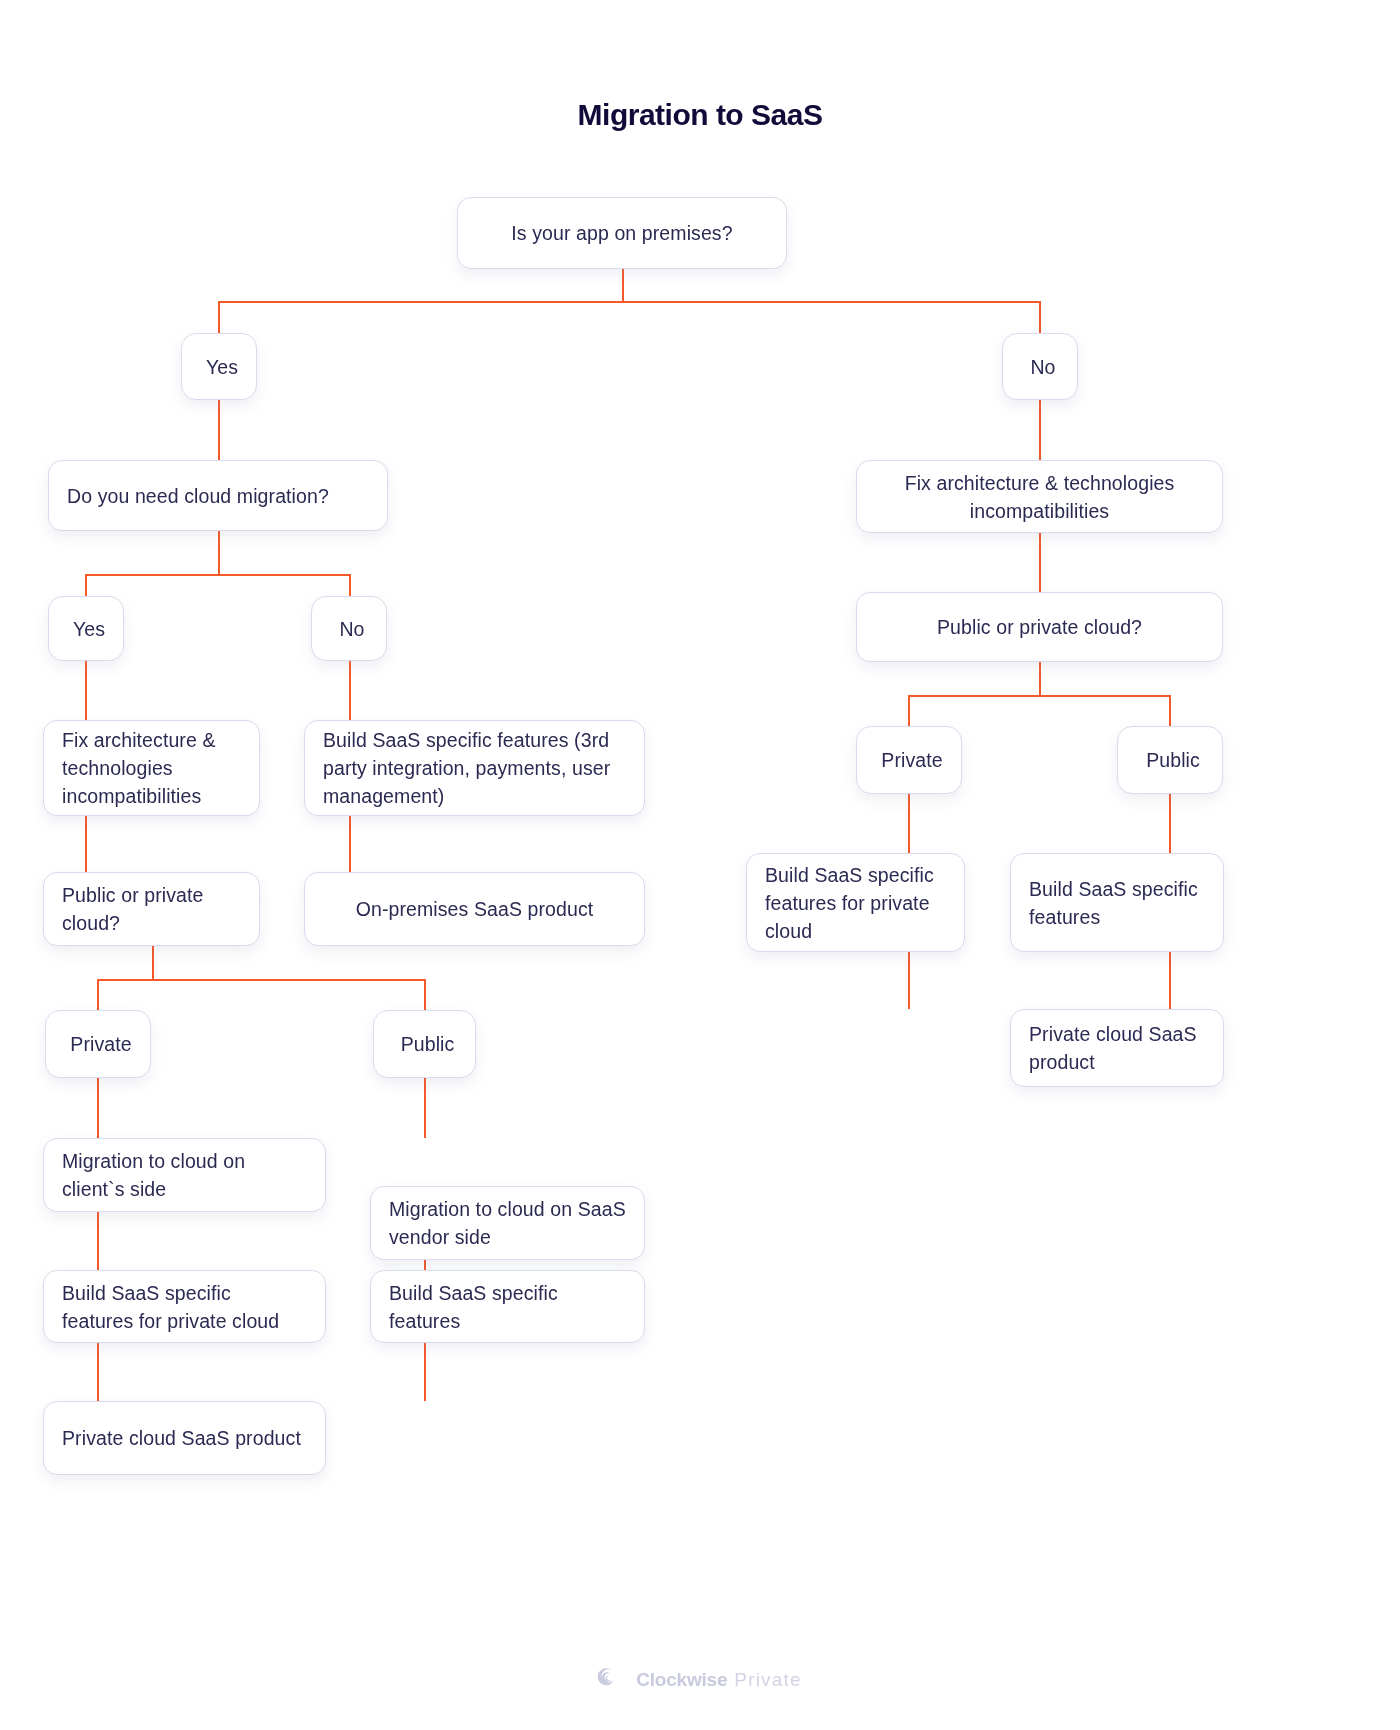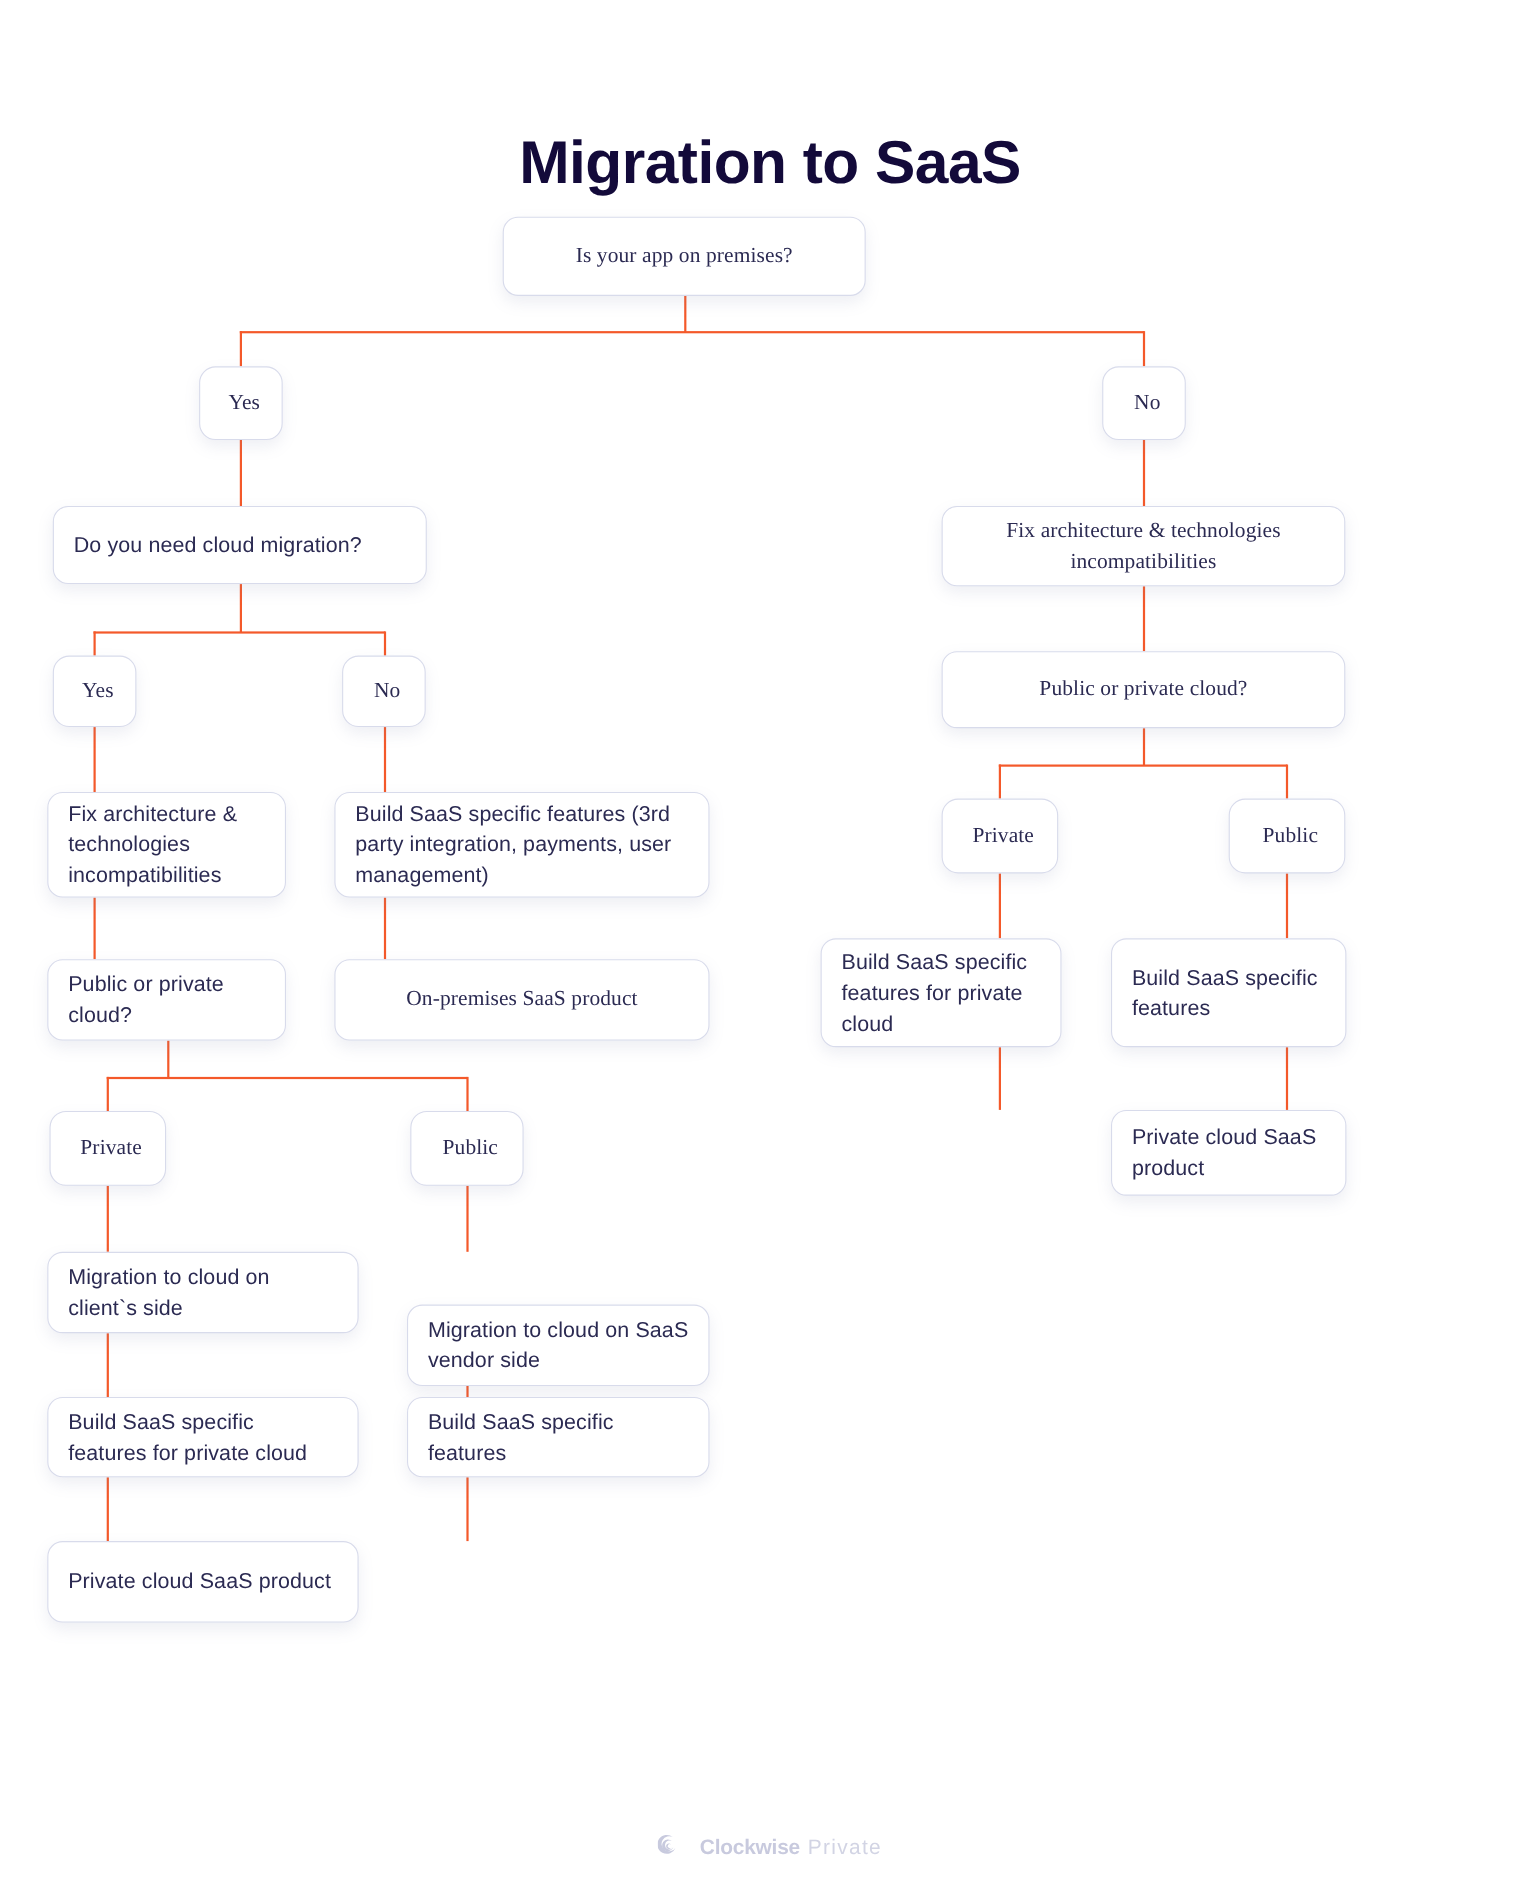--- a/index.html
+++ b/index.html
@@ -18,21 +18,21 @@
     background: #ffffff;
     overflow: hidden;
   }
   
   #chart-title {
     position: absolute;
     left: 0;
     top: 78px;
     width: 1400px;
     text-align: center;
-    font-size: 55px;
+    font-size: 30px;
     font-weight: 700;
     letter-spacing: -0.5px;
     color: #130a3a;
   }
   
   .node {
     position: absolute;
     box-sizing: border-box;
     background: #ffffff;
     border: 1.6px solid #d8dbeb;
@@ -40,21 +40,21 @@
     box-shadow: 0 6px 14px rgba(120,128,170,0.13);
     color: #2b2a52;
     font-size: 19.5px;
     line-height: 28px;
     letter-spacing: 0.1px;
     display: flex;
     align-items: center;
     padding: 10px 18px;
     z-index: 3;
   }
-  .node.center { justify-content: center; text-align: center; font-family: Liberation Serif, serif; }
+  .node.center { justify-content: center; text-align: center; }
   .node .txt { display: block; width: 100%; }
   .node.pill { border-radius: 15px; padding-left: 24px; }
   
   .conn {
     position: absolute;
     background: #f4592a;
     z-index: 1;
   }
   .conn.v { width: 1.8px; }
   .conn.h { height: 1.8px; }

